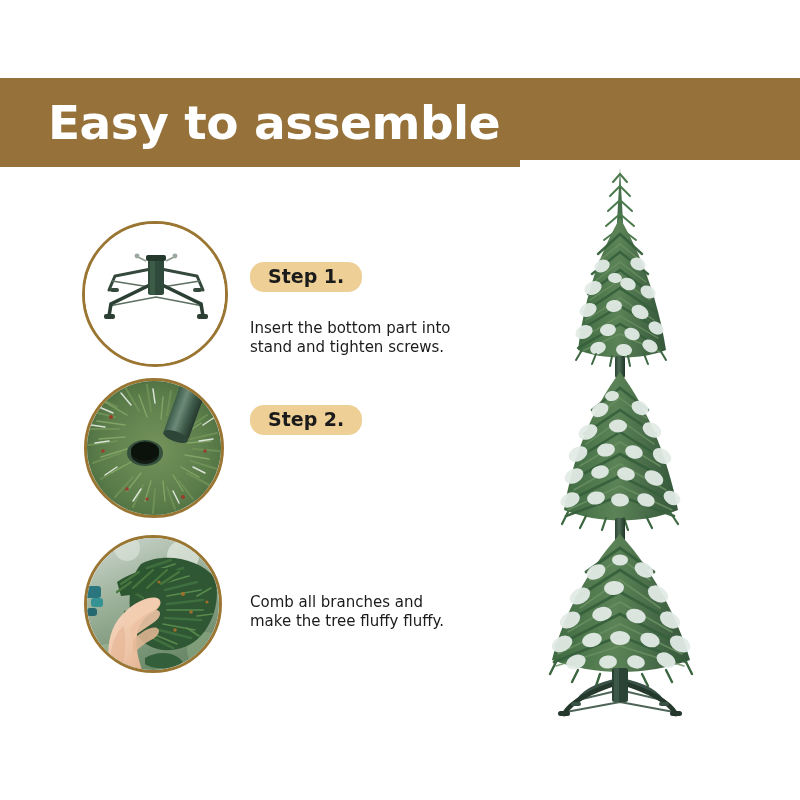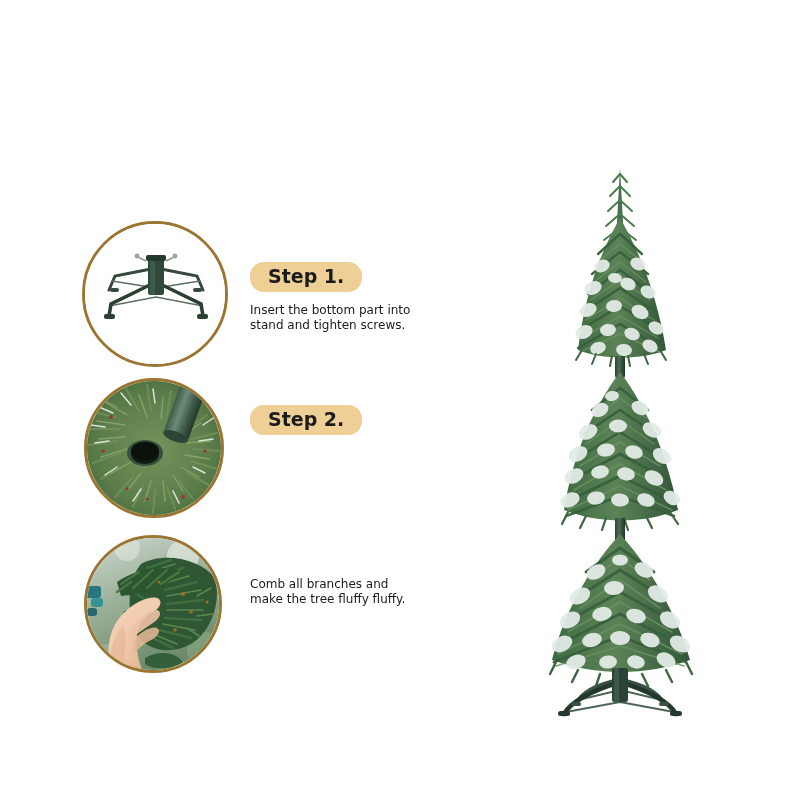--- a/index.html
+++ b/index.html
@@ -100,43 +100,46 @@
     background: #eecf96;
     color: #1b1b1b;
     font-size: 19px;
     font-weight: bold;
     padding: 5px 18px 6px 18px;
     border-radius: 14px;
     line-height: 1;
     font-family: "DejaVu Sans", sans-serif;
   }
   .step-desc {
-    margin-top: 11px;
+    margin-top: 27px;
     color: #1b1b1b;
-    font-size: 12px;
+    font-size: 15px;
     line-height: 1.25;
     font-family: "DejaVu Sans", sans-serif;
     white-space: pre-line;
   }
 
   
   .tree-area {
     position: absolute;
     left: 520px;
     top: 160px;
     width: 280px;
     height: 560px;
   }
   .tree-svg { display: block; }
 </style>
 </head>
 <body>
 
 <div id="page">
 
+  <div class="banner">
+    <div class="banner-title">Easy to assemble</div>
+  </div>
 
   <div class="steps">
 
     <div class="step-row r1">
 
       <div class="circle-wrap c1">
         <div class="circle-inner">
           <svg width="142" height="142" viewBox="0 0 142 142">
             <rect x="0" y="0" width="142" height="142" fill="#ffffff"></rect>
 

